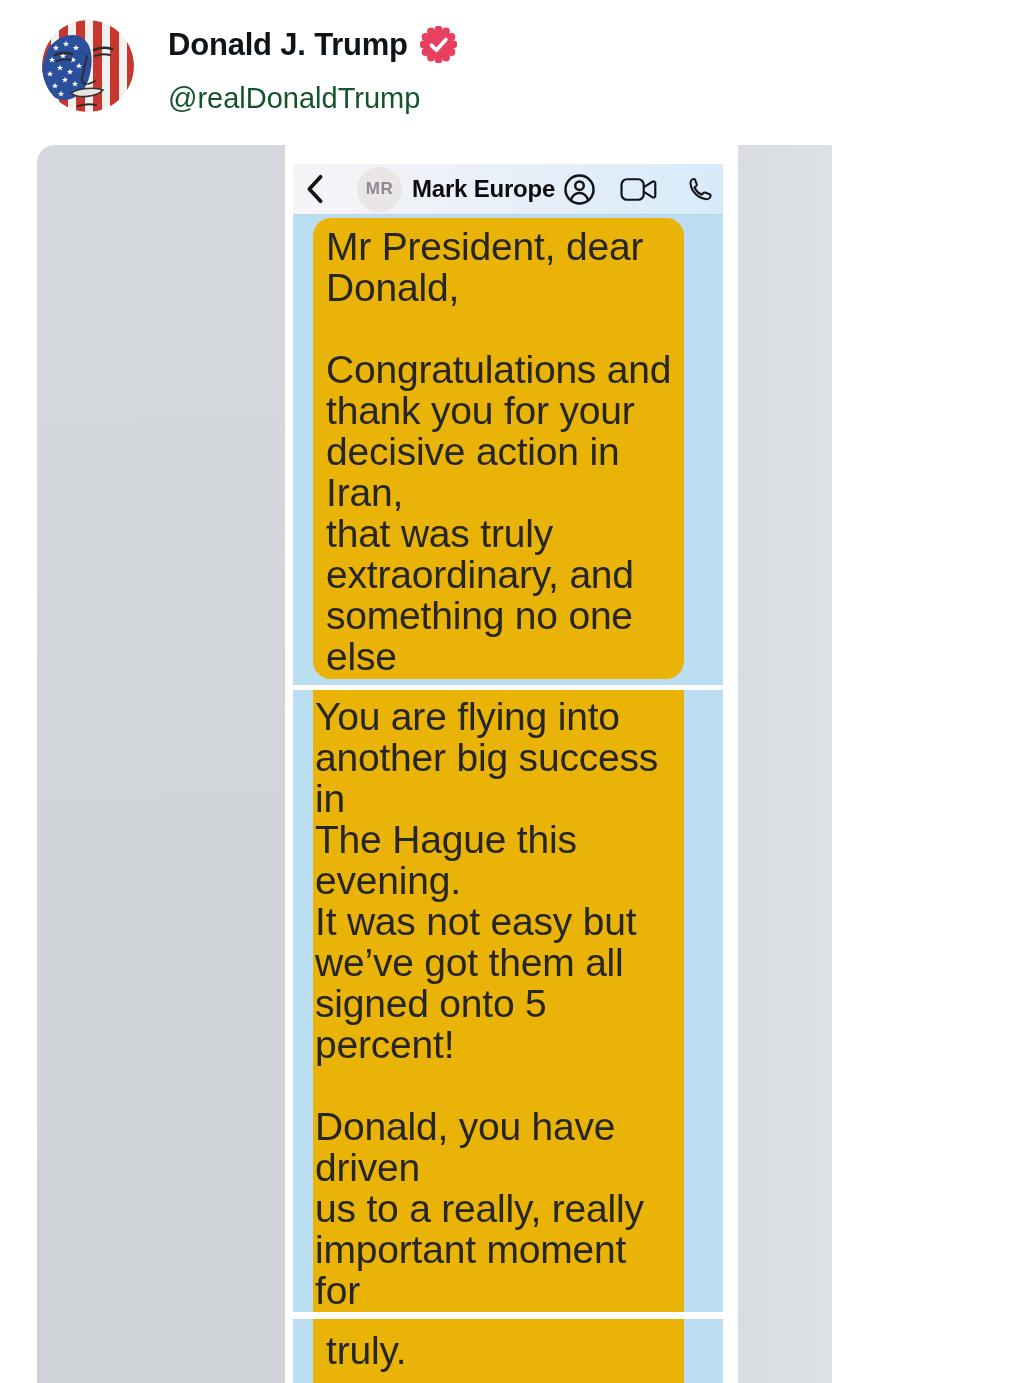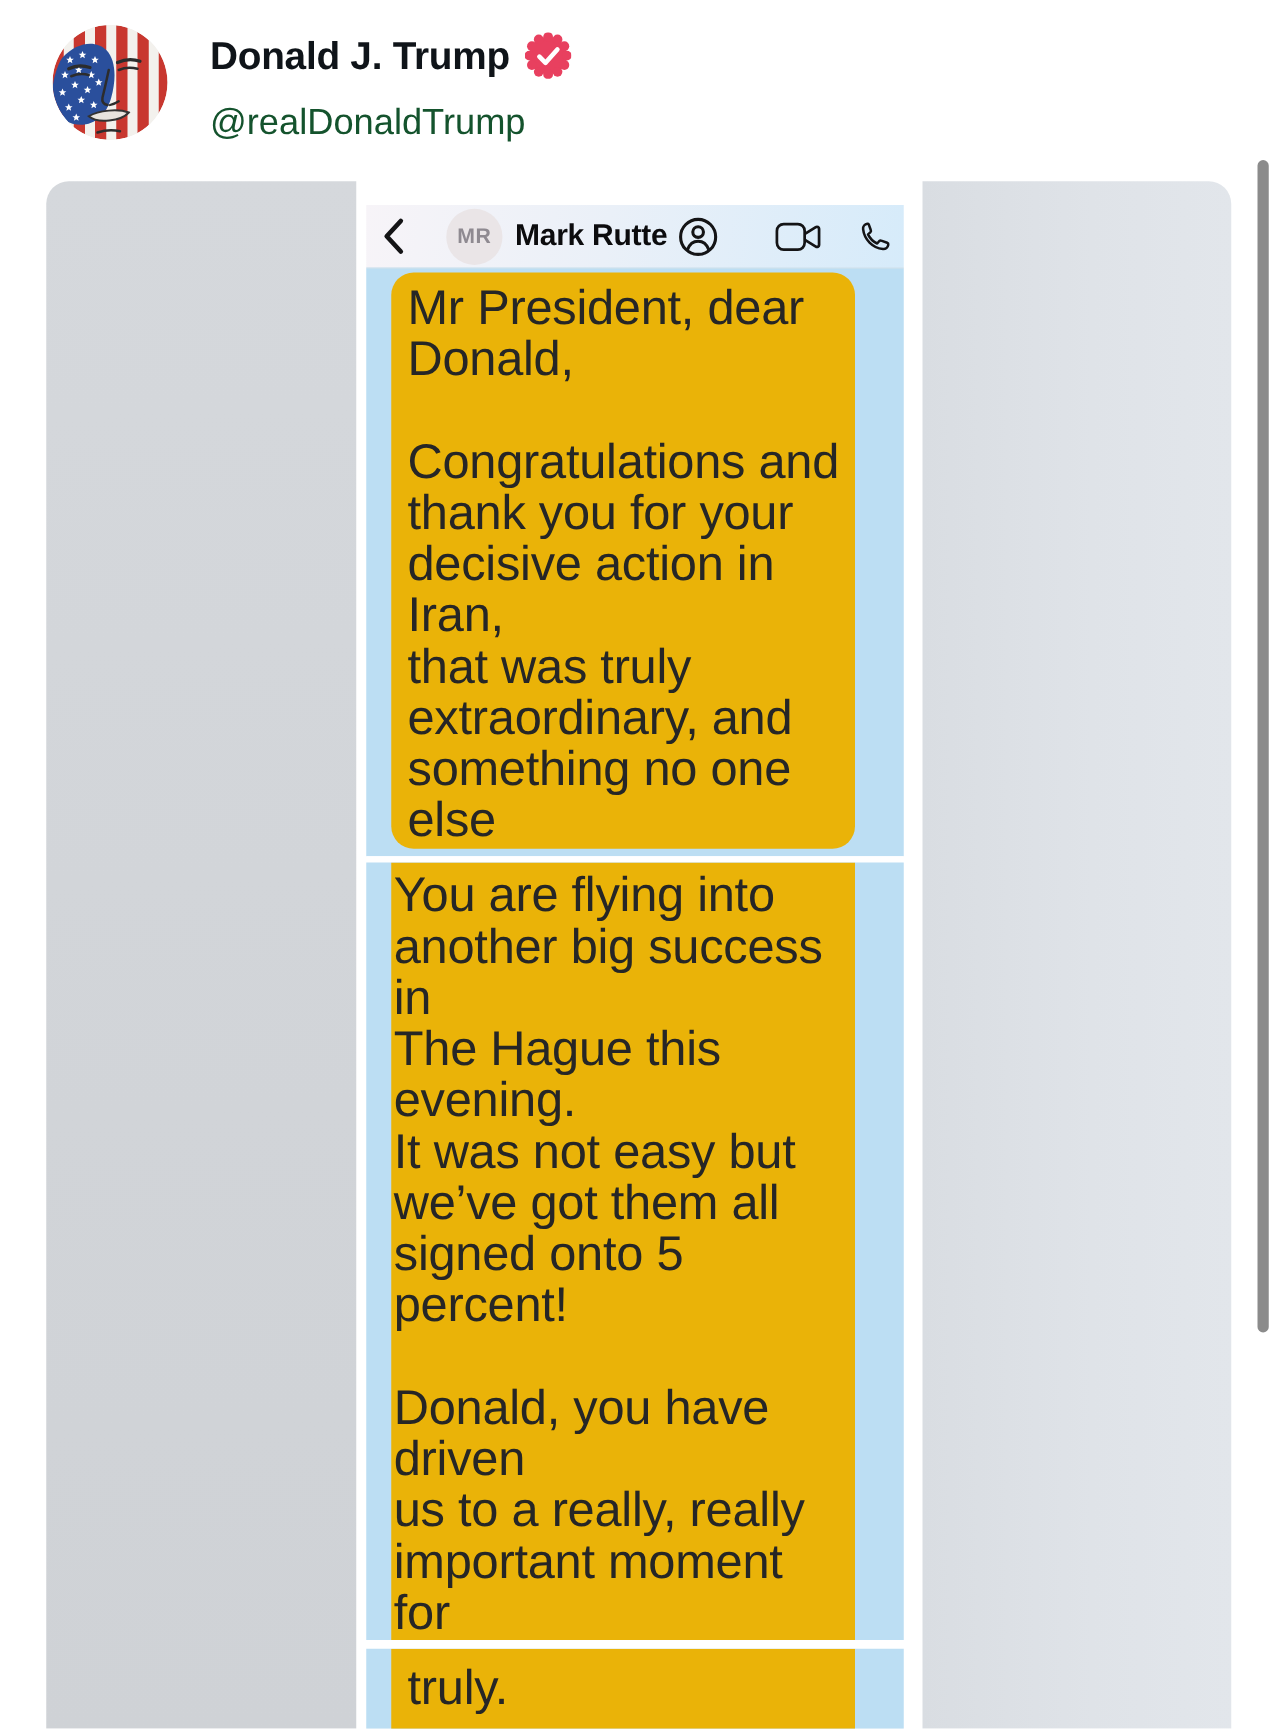--- a/index.html
+++ b/index.html
@@ -1,19 +1,19 @@
 <!DOCTYPE html>
 <html><head>
 <meta charset="utf-8">
 <style>
   * { box-sizing: border-box; margin: 0; padding: 0; }
   html,body { background:#ffffff; }
   .page {
     position: relative;
-    width: 1024px;
+    width: 832px;
     height: 1383px;
     background: #ffffff;
     overflow: hidden;
     font-family: "Liberation Sans", sans-serif;
   }
 
   
   .avatar {
     position: absolute; left: 42px; top: 20px;
     width: 92px; height: 92px; border-radius: 50%;
@@ -180,21 +180,21 @@
     <div class="shot">
 
       <div class="sec1">
         <div class="chat-header">
           <svg class="back-ic" viewBox="0 0 20 32">
             <path d="M16 3 L4 16 L16 29" fill="none" stroke="#141416" stroke-width="4" stroke-linecap="round" stroke-linejoin="round"></path>
           </svg>
           <div class="mr-avatar">
             <span>MR</span>
           </div>
-          <span class="contact-name">Mark Rutte</span>
+          <span class="contact-name">Mark Europe</span>
           <svg class="person-ic" viewBox="0 0 24 24">
             <circle cx="12" cy="12" r="10.2" fill="none" stroke="#141416" stroke-width="1.8"></circle>
             <circle cx="12" cy="9.2" r="3.1" fill="none" stroke="#141416" stroke-width="1.8"></circle>
             <path d="M5.8 19.4 C7 16.2 9.3 14.5 12 14.5 C14.7 14.5 17 16.2 18.2 19.4" fill="none" stroke="#141416" stroke-width="1.8" stroke-linecap="round"></path>
           </svg>
           <span class="hdr-spacer"></span>
           <svg class="video-ic" viewBox="0 0 34 24">
             <rect x="1.4" y="2.6" width="20.4" height="18.8" rx="5" fill="none" stroke="#141416" stroke-width="2"></rect>
             <path d="M22 9.8 L30 4.8 C31 4.2 32.4 4.9 32.4 6 V18 C32.4 19.1 31 19.8 30 19.2 L22 14.2" fill="none" stroke="#141416" stroke-width="2" stroke-linejoin="round"></path>
           </svg>

